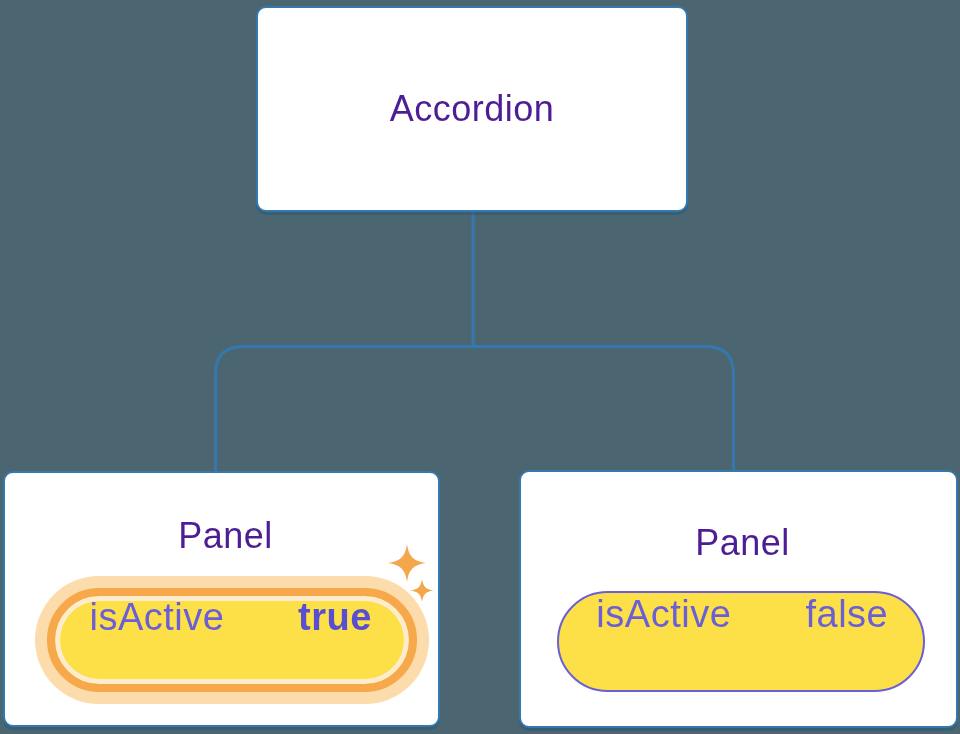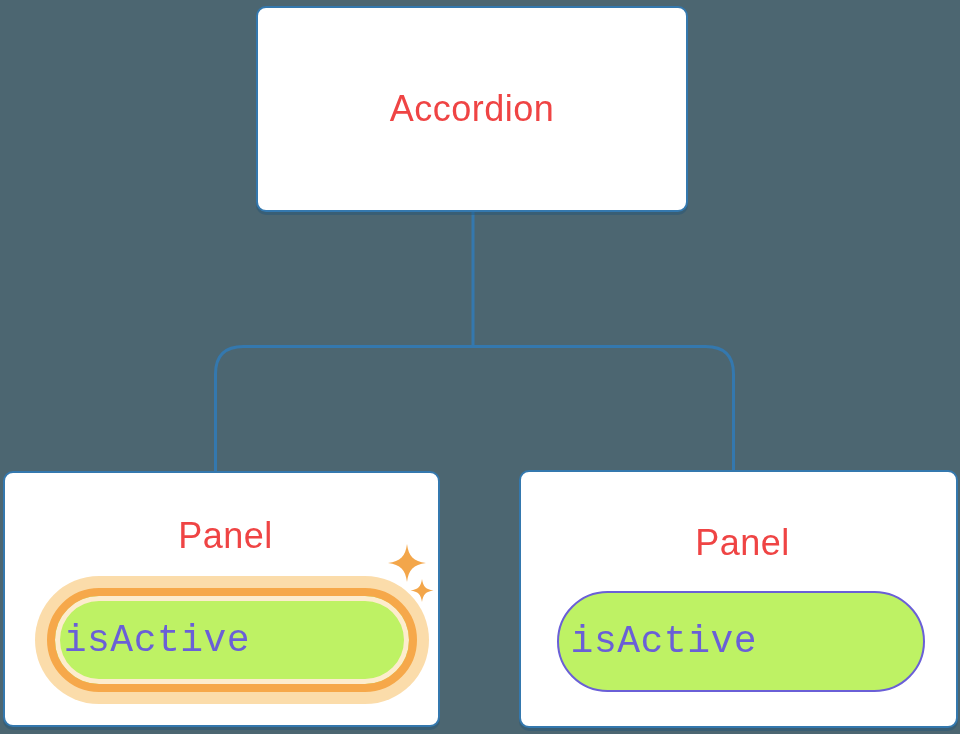--- a/index.html
+++ b/index.html
@@ -8,34 +8,33 @@
     font-family:"Liberation Sans",sans-serif;overflow:hidden;
   }
   svg.connector{position:absolute;left:0;top:0;pointer-events:none;}
   .node{
     position:absolute;background:#ffffff;
     border:2px solid #3478ae;border-radius:10px;
     box-shadow:0 3px 0 rgba(36,84,120,0.45);
     box-sizing:border-box;
   }
   .node-title{
-    color:#ef4444;font-size:36px;font-weight:500;letter-spacing:.5px;
+    color:#4c1d95;font-size:36px;font-weight:500;letter-spacing:.5px;
     line-height:38px;white-space:nowrap;
   }
   #accordion-node{left:256px;top:6px;width:432px;height:206px;
     display:flex;align-items:center;justify-content:center;}
   #panel-node-left{left:3px;top:471px;width:437px;height:256px;}
   #panel-node-right{left:519px;top:470px;width:439px;height:258px;}
   .panel-title{position:absolute;left:8px;right:0;text-align:center;}
   #panel-node-left .panel-title{top:44px;}
   #panel-node-right .panel-title{top:52px;}
   .pill{
-    position:absolute;display:flex;align-items:center;background:#bef264;
+    position:absolute;display:flex;align-items:flex-start;background:#fde047;
     box-sizing:border-box;
-    font-family:Liberation Mono, monospace;
   }
   .pill-active{
     left:42px;top:115px;width:370px;height:104px;
     border:8px solid #f6a84a;border-radius:56px;
     box-shadow:0 0 0 12px #fbdcaa, inset 0 0 0 5px #fdeccd;
   }
   .pill-inactive{
     left:36px;top:119px;width:368px;height:101px;
     border:2px solid #6a5fd7;border-radius:52px;
   }
@@ -63,29 +62,31 @@
 
   <div class="node" id="accordion-node">
     <span class="node-title">Accordion</span>
   </div>
 
   <div class="node" id="panel-node-left">
     <div class="node-title panel-title">Panel</div>
     <div class="pill pill-active">
       <div class="pill-cell name">isActive</div>
       <div class="pill-divider"></div>
+      <div class="pill-cell value">true</div>
     </div>
   </div>
 
   <svg class="sparkles" viewBox="0 0 64 72" aria-hidden="true">
     <path fill="#f3a64a" d="M29 6 C30.6 18.5 35.5 23.4 48 25 C35.5 26.6 30.6 31.5 29 44 C27.4 31.5 22.5 26.6 10 25 C22.5 23.4 27.4 18.5 29 6 Z"></path>
     <path fill="#f3a64a" d="M44 41 C45 48.5 48 51.5 55.5 52.5 C48 53.5 45 56.5 44 64 C43 56.5 40 53.5 32.5 52.5 C40 51.5 43 48.5 44 41 Z"></path>
   </svg>
 
   <div class="node" id="panel-node-right">
     <div class="node-title panel-title">Panel</div>
     <div class="pill pill-inactive">
       <div class="pill-cell name">isActive</div>
       <div class="pill-divider"></div>
+      <div class="pill-cell value">false</div>
     </div>
   </div>
 
 </div>
 
 </body></html>

